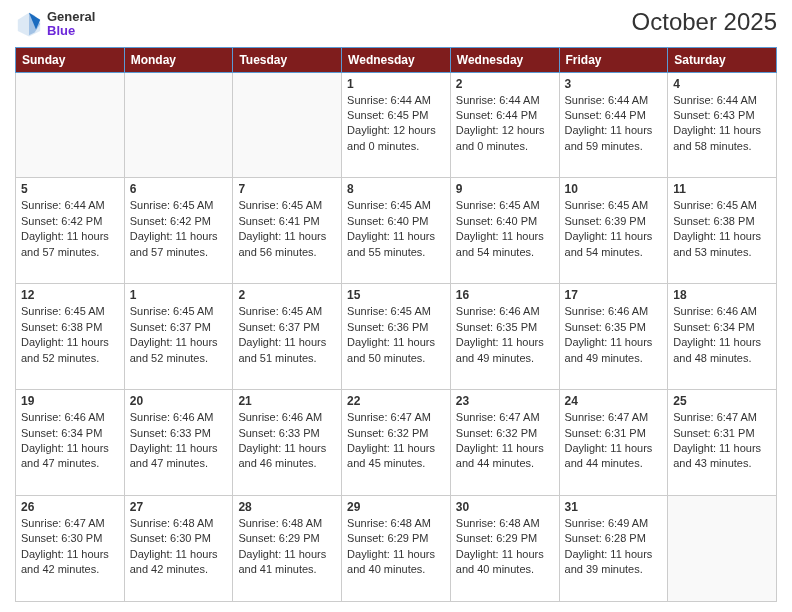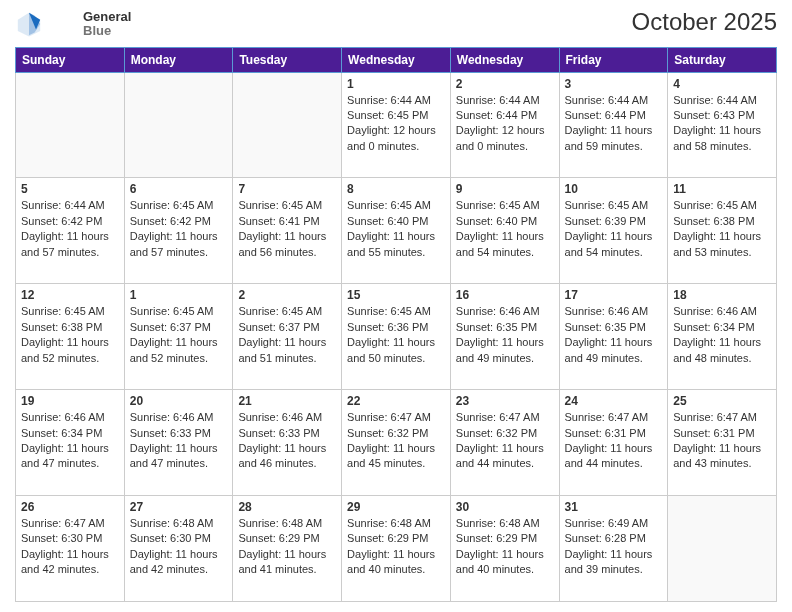--- a/index.html
+++ b/index.html
@@ -27,24 +27,23 @@
       display: flex;
       align-items: center;
       gap: 4px;
     }
     .logo-text {
       display: flex;
       flex-direction: column;
       font-size: 13px;
       font-weight: bold;
       line-height: 1.1;
-      margin-left: 36px;
     }
     .logo-text .general { color: #333; }
-    .logo-text .blue { color: #737373; }
+    .logo-text .blue { color: #6d28d9; }
     .logo-icon {
       width: 28px;
       height: 28px;
     }
     .title-section {
       text-align: right;
     }
     .month-title {
       font-size: 24px;
       font-weight: normal;
@@ -56,21 +55,21 @@
       color: #555;
     }
     .calendar {
       flex: 1;
       border: 1px solid #ccc;
       border-collapse: collapse;
       width: 100%;
       table-layout: fixed;
     }
     .calendar th {
-      background-color: #4c1d95;
+      background-color: #7f1d1d;
       color: #fff;
       text-align: left;
       padding: 5px 6px;
       font-size: 12px;
       font-weight: bold;
       border: 1px solid #5a9ad4;
     }
     .calendar td {
       border: 1px solid #ccc;
       vertical-align: top;

